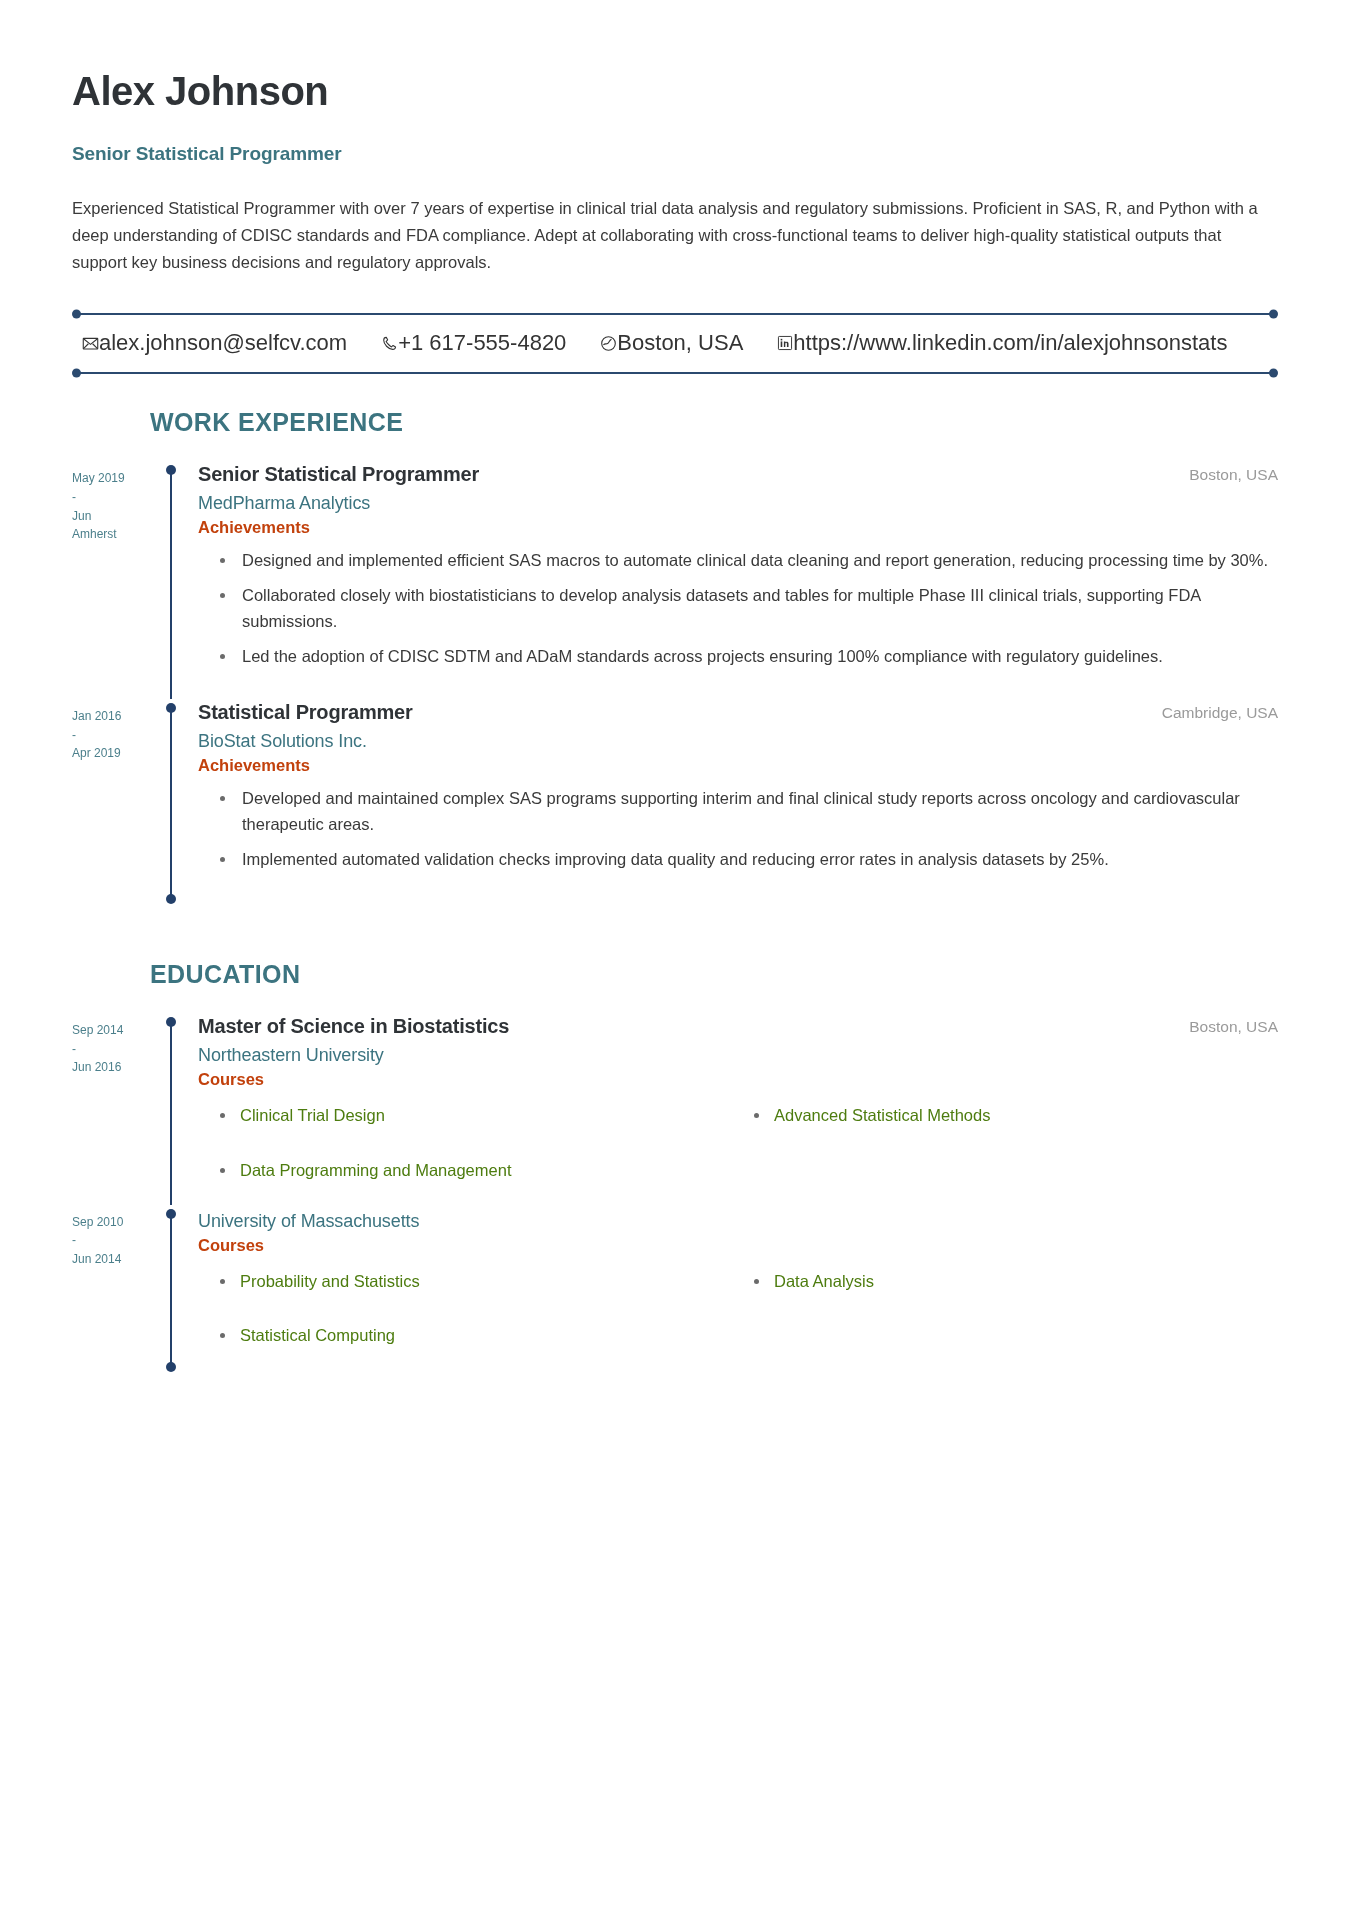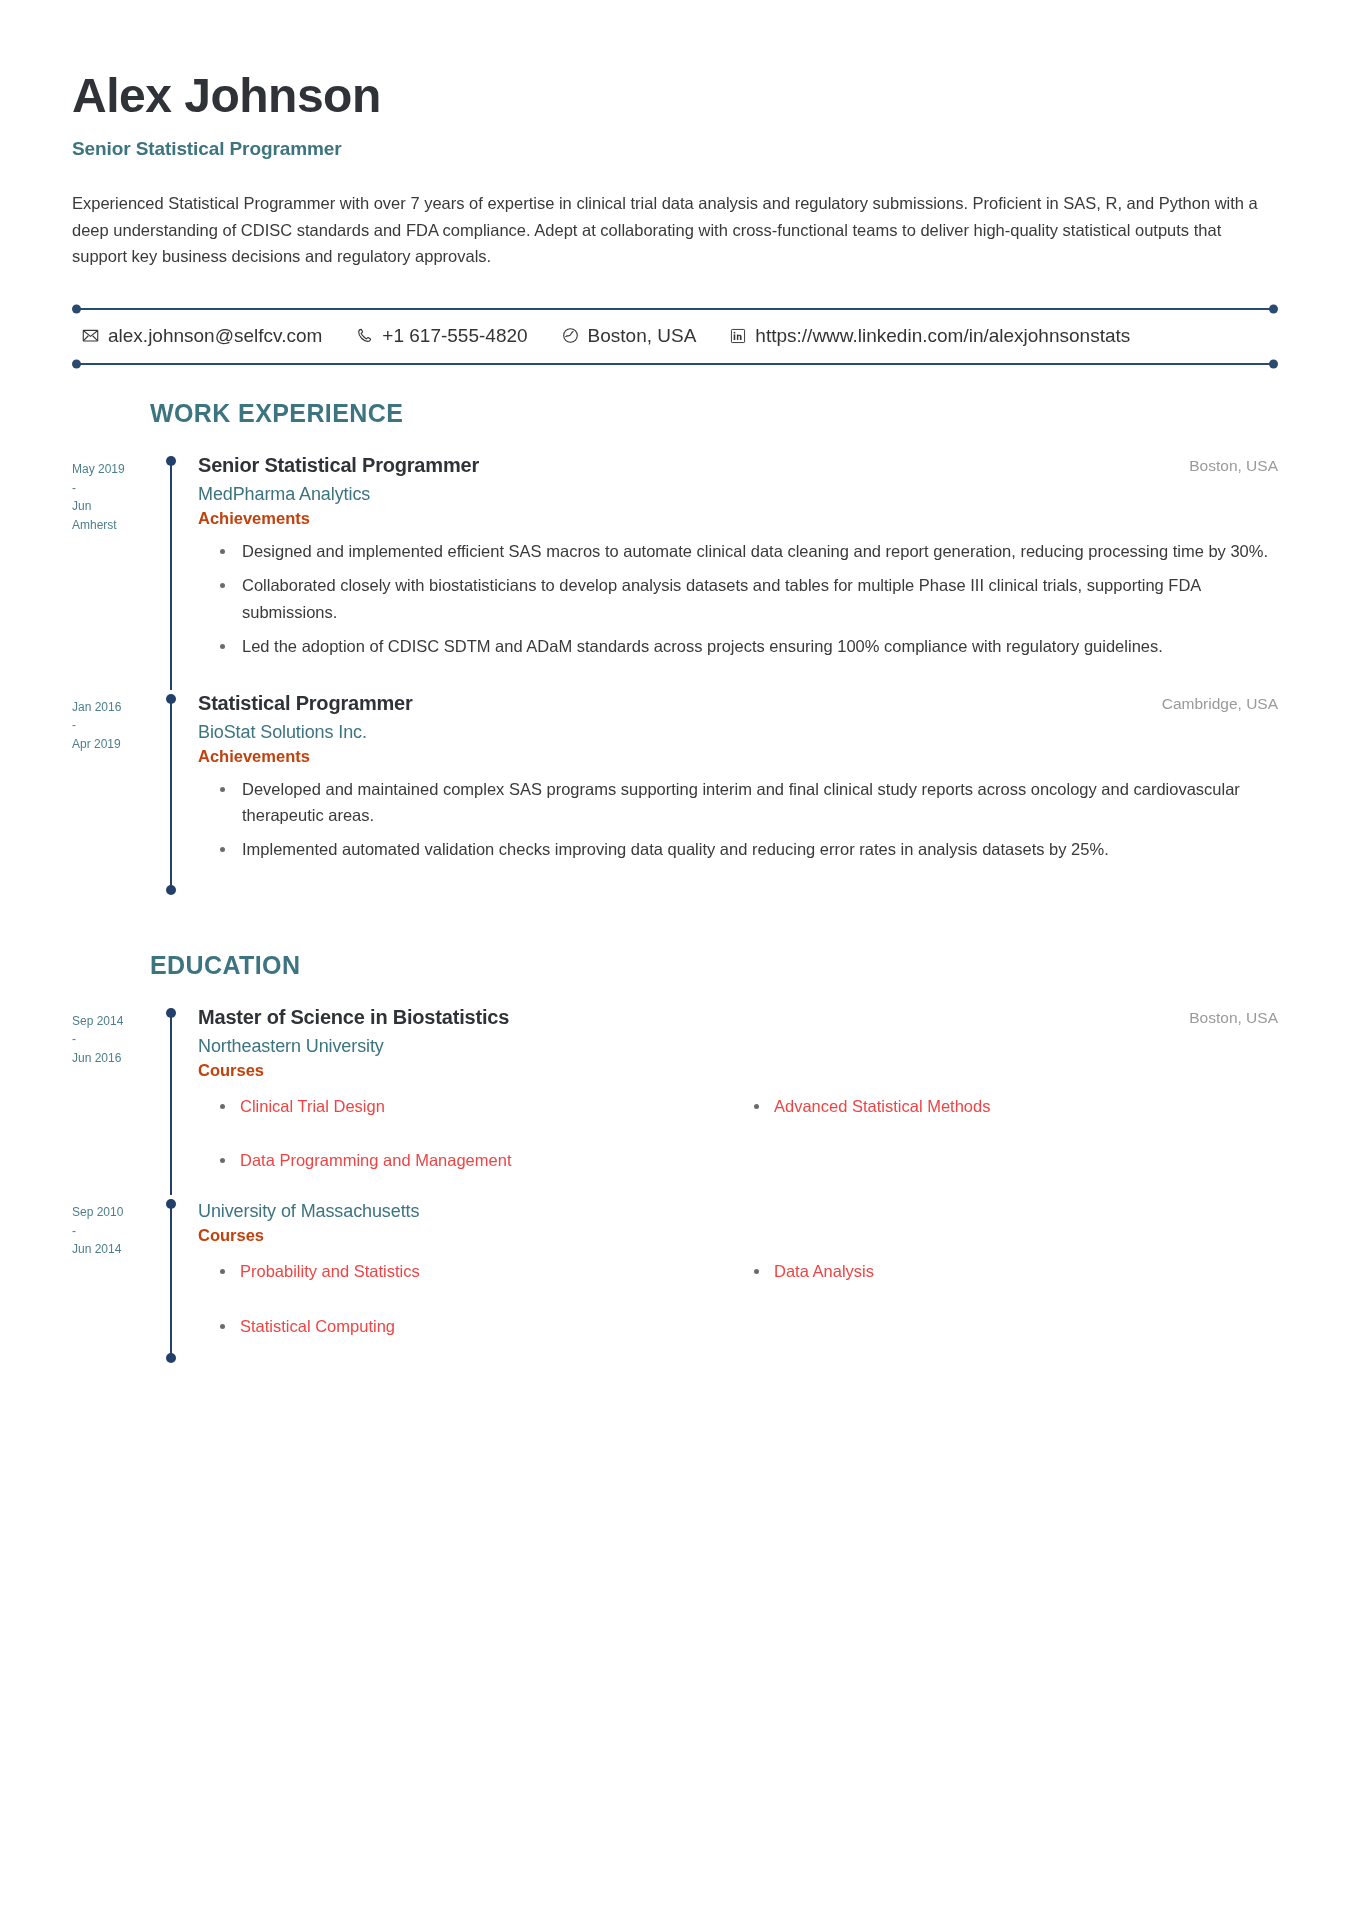--- a/index.html
+++ b/index.html
@@ -18,26 +18,26 @@
   .page {
     width: 1350px;
     min-height: 1907px;
     background: #ffffff;
     padding: 70px 72px 40px 72px;
     position: relative;
   }
 
   
   .name {
-    font-size: 48px;
+    font-size: 40px;
     font-weight: 800;
     letter-spacing: -0.5px;
     color: #2f3337;
     line-height: 1.08;
-    margin-bottom: 16px;
+    margin-bottom: 30px;
   }
 
   .job-title {
     font-size: 19px;
     font-weight: 700;
     color: #3c7480;
     letter-spacing: -0.1px;
     margin-bottom: 30px;
   }
 
@@ -78,22 +78,21 @@
     display: flex;
     align-items: center;
     gap: 34px;
     padding: 15px 2px 16px 10px;
     flex-wrap: wrap;
   }
 
   .contact-item {
     display: flex;
     align-items: center;
-    gap: 9px;
-    font-size: 19px;
+    font-size: 22px;
     color: #343434;
     white-space: nowrap;
   }
   .contact-item svg { display: block; }
   .contact-item .link-text {
     text-underline-offset: 3px;
     color: #343434;
     text-align: center;
   }
 
@@ -224,21 +223,21 @@
     padding-left: 42px;
     display: grid;
     grid-template-columns: 1fr 1fr;
     column-gap: 30px;
     row-gap: 30px;
   }
   ul.courses li {
     position: relative;
     font-size: 16.5px;
     line-height: 1.5;
-    color: #ef4444;
+    color: #4d7c0f;
   }
   ul.courses li::before {
     content: "";
     position: absolute;
     left: -20px;
     top: 10px;
     width: 5px;
     height: 5px;
     border-radius: 50%;
     background: #6b6b6b;

